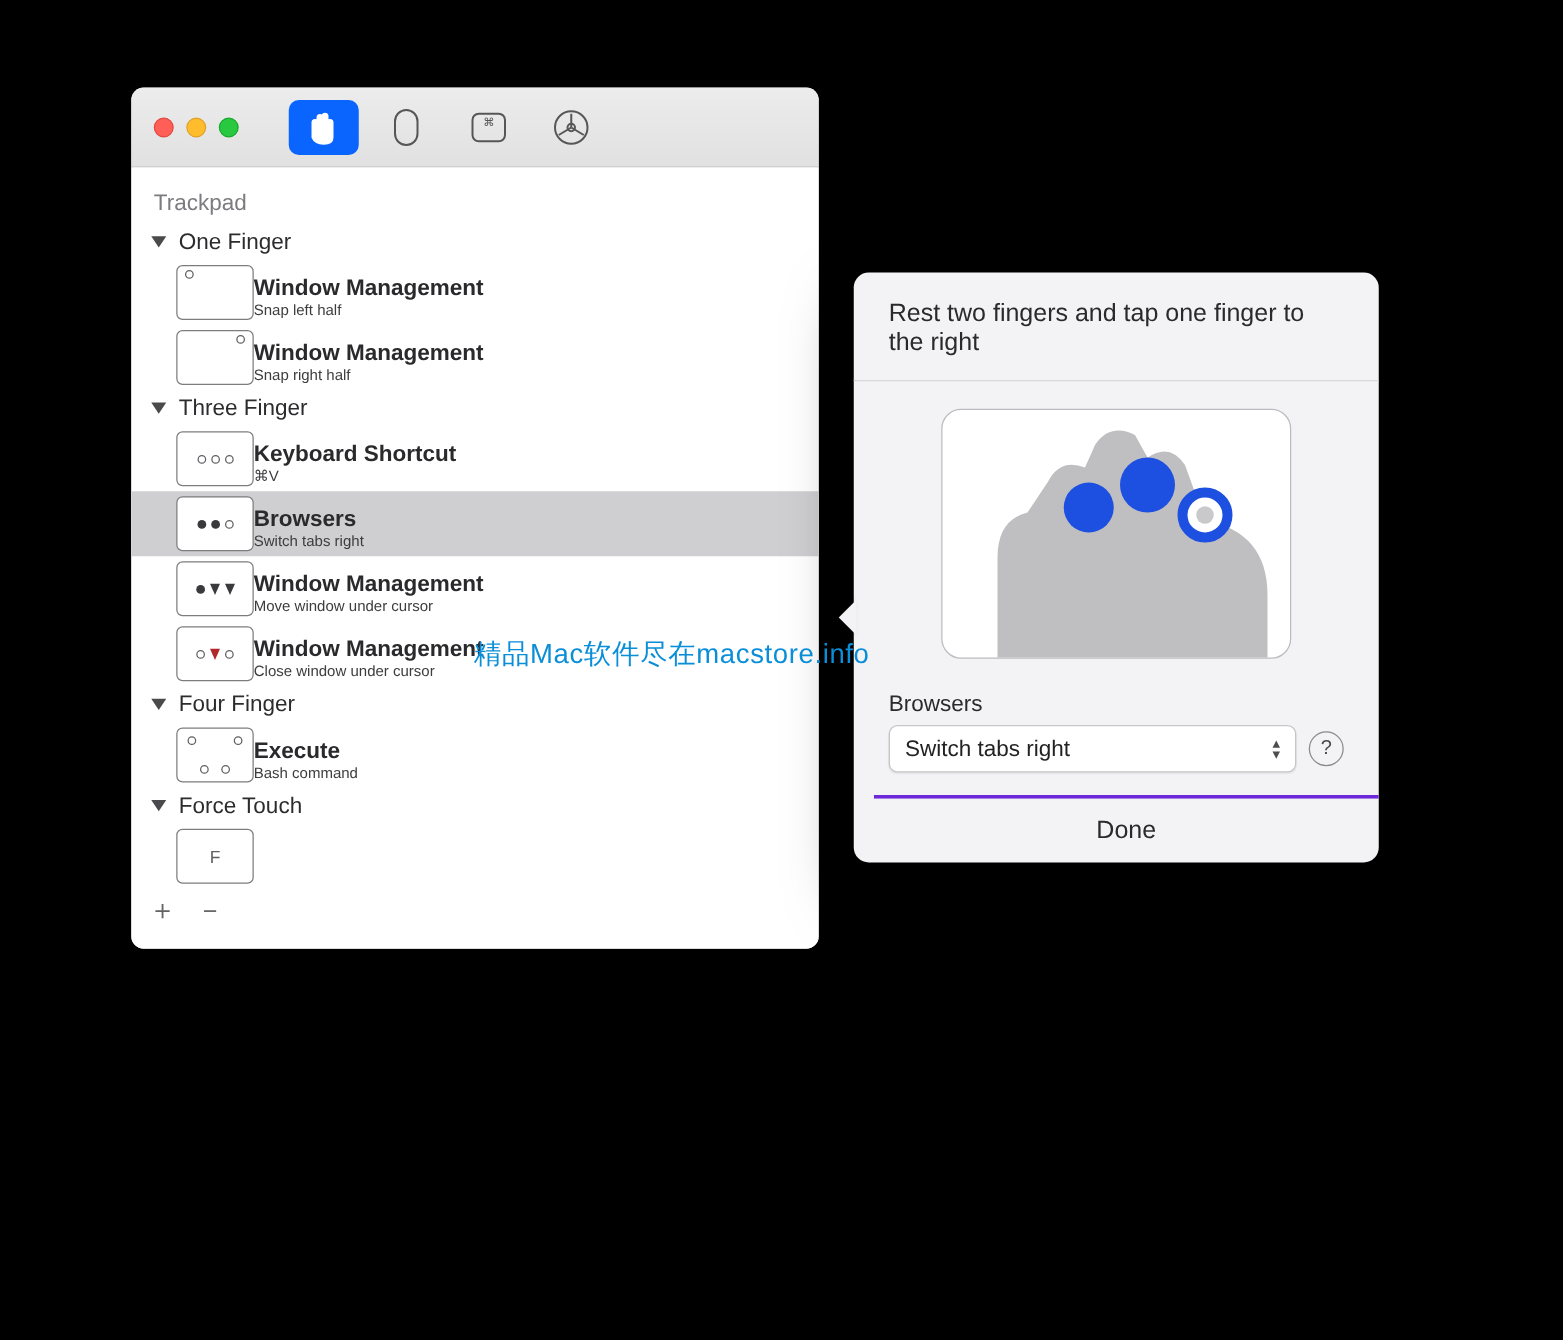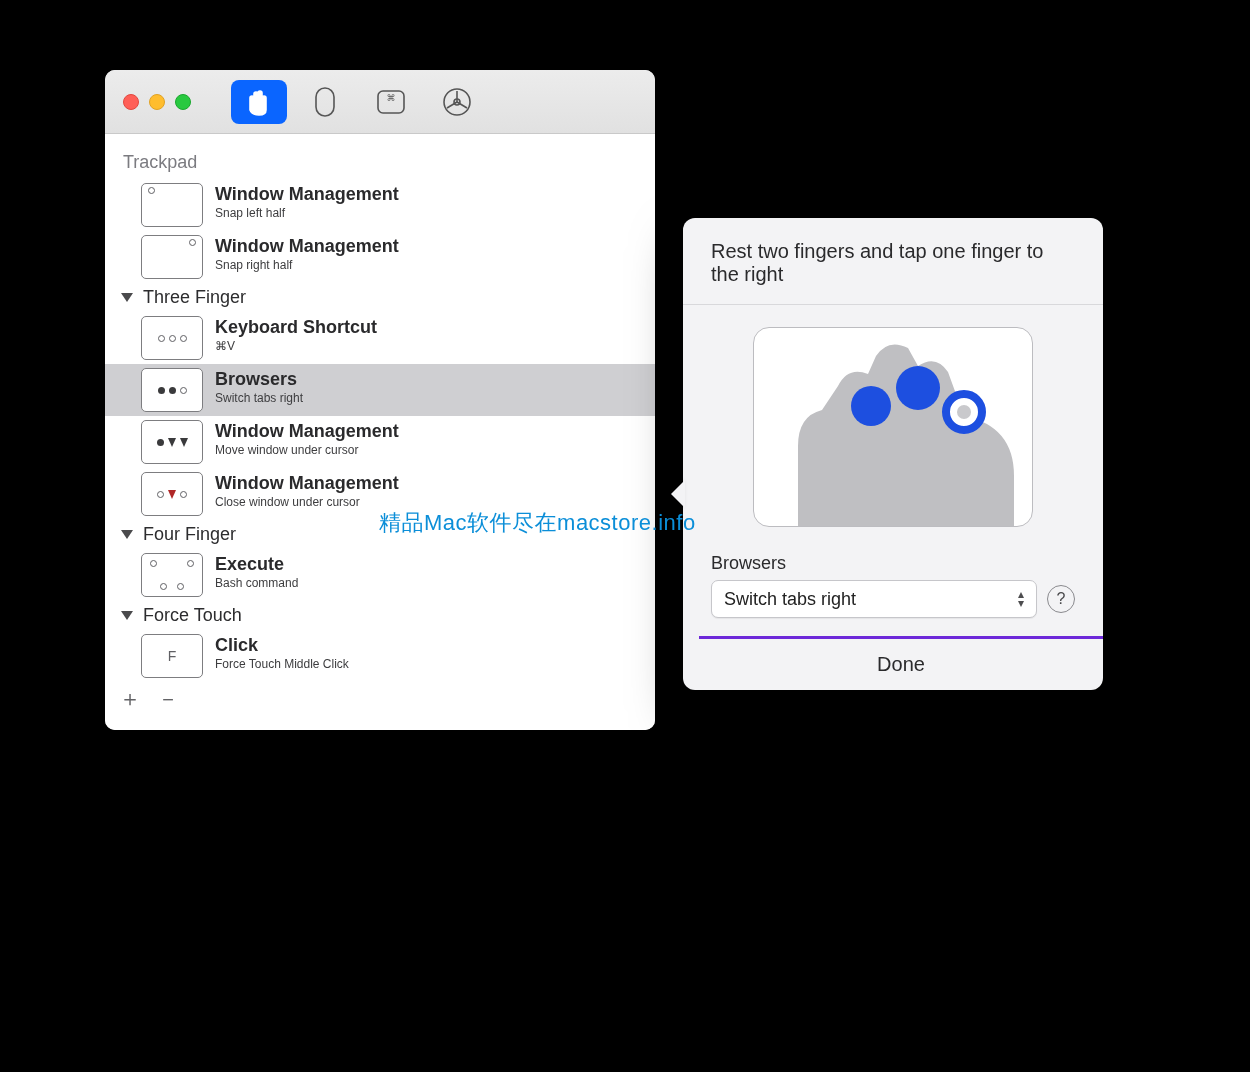--- a/index.html
+++ b/index.html
@@ -60,21 +60,21 @@
   }
   .group-header{
     display:flex;align-items:center;gap:6px;
     padding: 4px 10px;
     color:#2c2c2e;
     font-size:18px;
   }
   .disclosure{width:0;height:0;border-left:6px solid transparent;border-right:6px solid transparent;border-top:9px solid #4a4a4c;margin:0 4px 0 6px;}
 
   .row{
-    display:flex;align-items:flex-start;gap:12px;
+    display:flex;align-items:flex-end;gap:0;
     padding:4px 10px 4px 36px;
   }
   .row.selected{background:#cfcfd2;}
   .thumb{
     width:62px;height:44px;border:1.5px solid #7d7d80;border-radius:5px;
     background:#fff;display:flex;align-items:center;justify-content:center;
     flex-shrink:0;
     position:relative;
   }
   .row .txt .t1{font-weight:600;font-size:18px;color:#2a2a2c;line-height:1.25;}
@@ -182,20 +182,24 @@
         <line x1="17" y1="17" x2="17" y2="6"></line>
         <line x1="17" y1="17" x2="27" y2="23"></line>
         <line x1="17" y1="17" x2="7" y2="23"></line>
       </svg>
     </div>
   </div>
 
   <div class="content">
     <div class="section-title">Trackpad</div>
 
+    <div class="group-header">
+      <span class="disclosure"></span>
+      <span>One Finger</span>
+    </div>
     <div class="row">
       <div class="thumb">
         <span class="dot" style="position:absolute;top:3px;left:4px;"></span>
       </div>
       <div class="txt">
         <div class="t1">Window Management</div>
         <div class="t2">Snap left half</div>
       </div>
     </div>
     <div class="row">
@@ -273,24 +277,20 @@
         <div class="t2">Bash command</div>
       </div>
     </div>
 
     <div class="group-header">
       <span class="disclosure"></span>
       <span>Force Touch</span>
     </div>
     <div class="row">
       <div class="thumb" style="font-size:14px;color:#606064;">F</div>
-      <div class="txt">
-        <div class="t1">Click</div>
-        <div class="t2">Force Touch Middle Click</div>
-      </div>
     </div>
 
     <div class="footer">
       <span class="icon-btn">＋</span>
       <span class="icon-btn">－</span>
     </div>
   </div>
 </div>
 
 <div class="popover">

